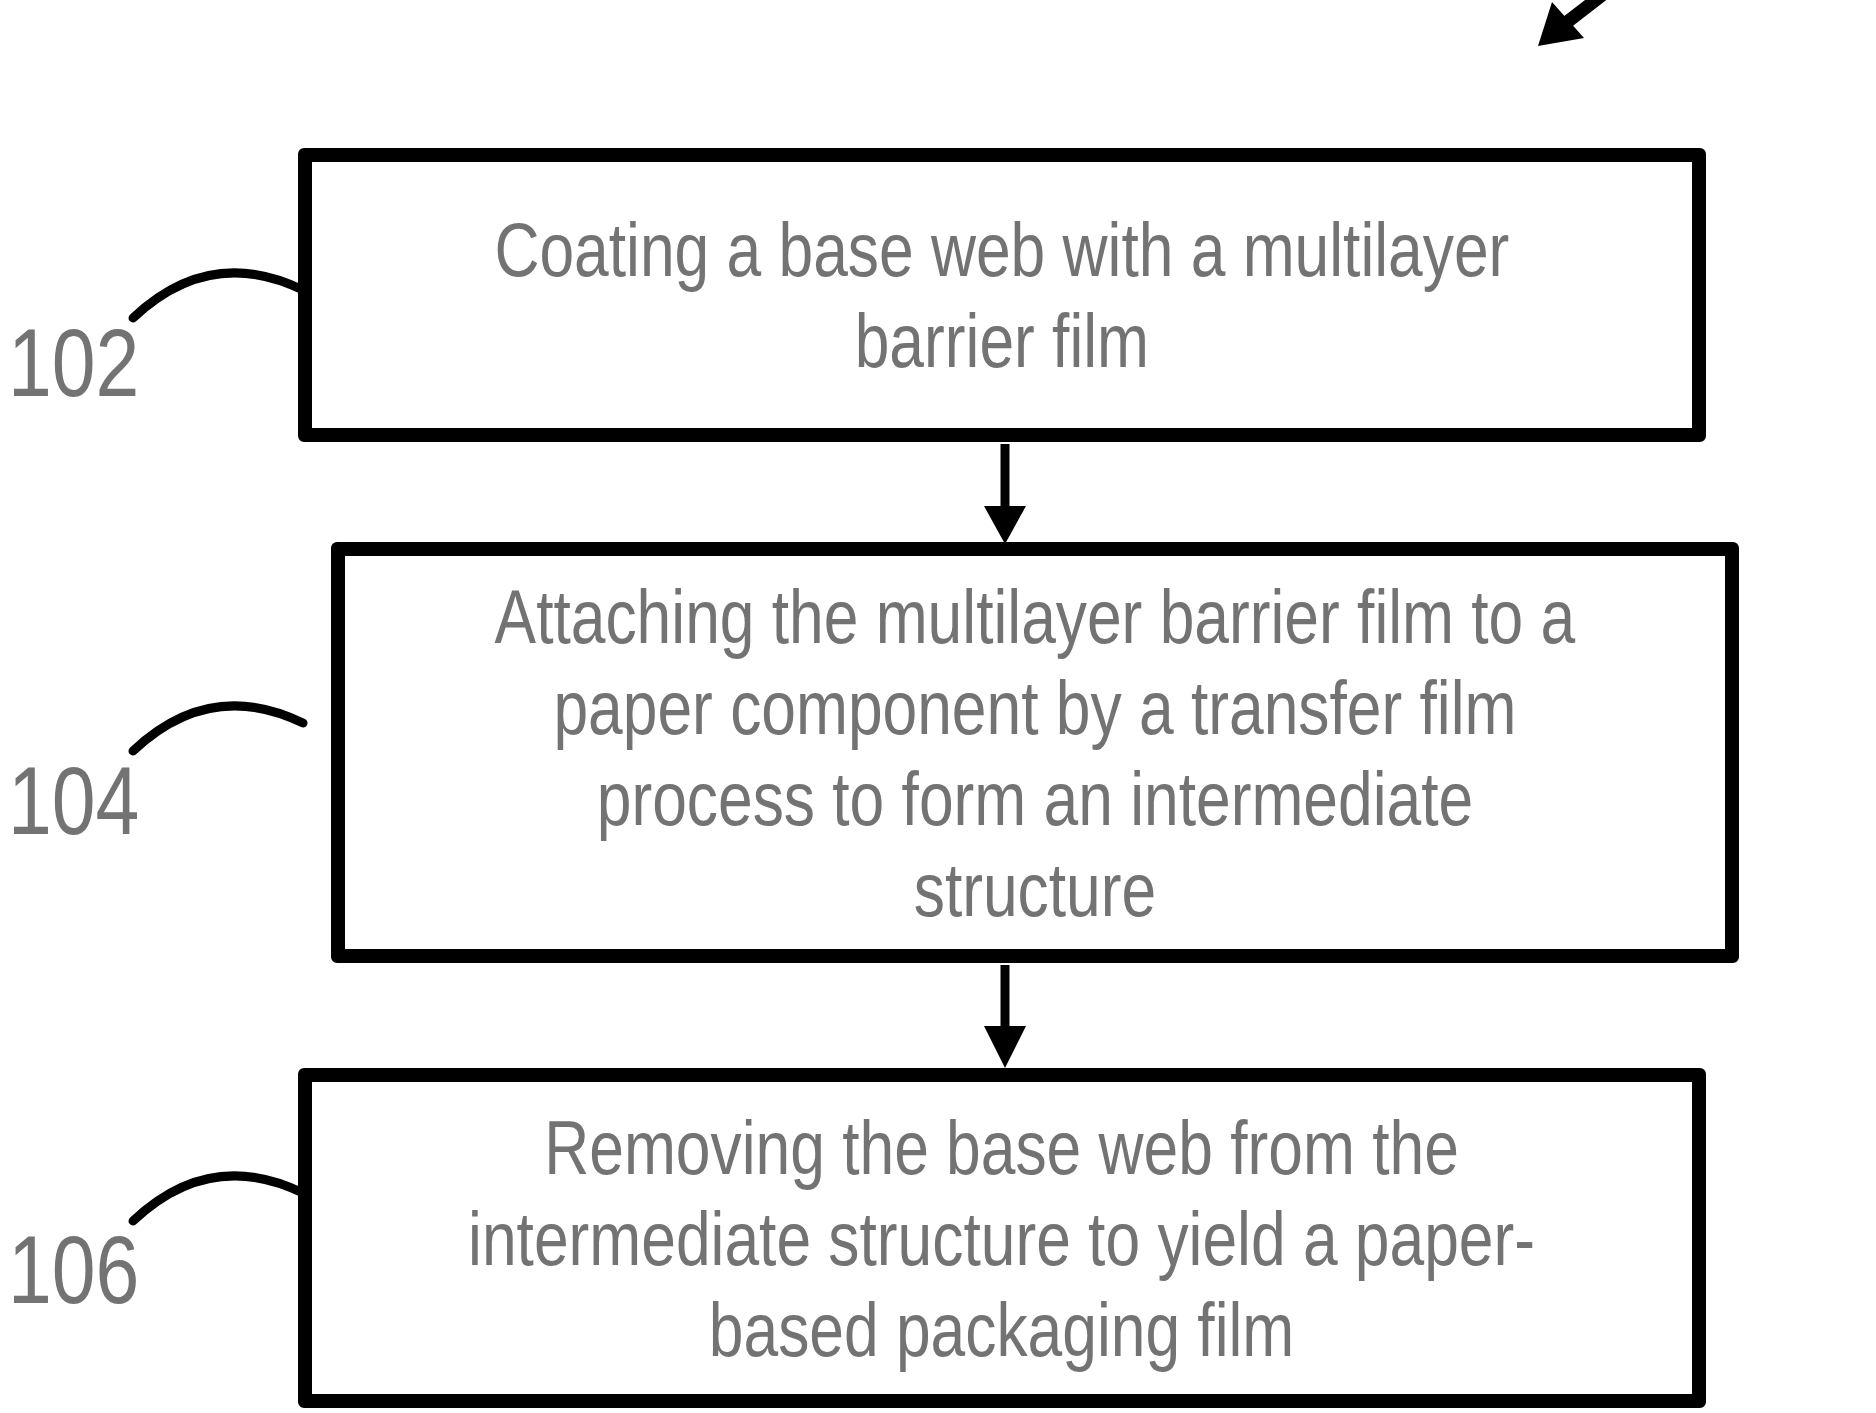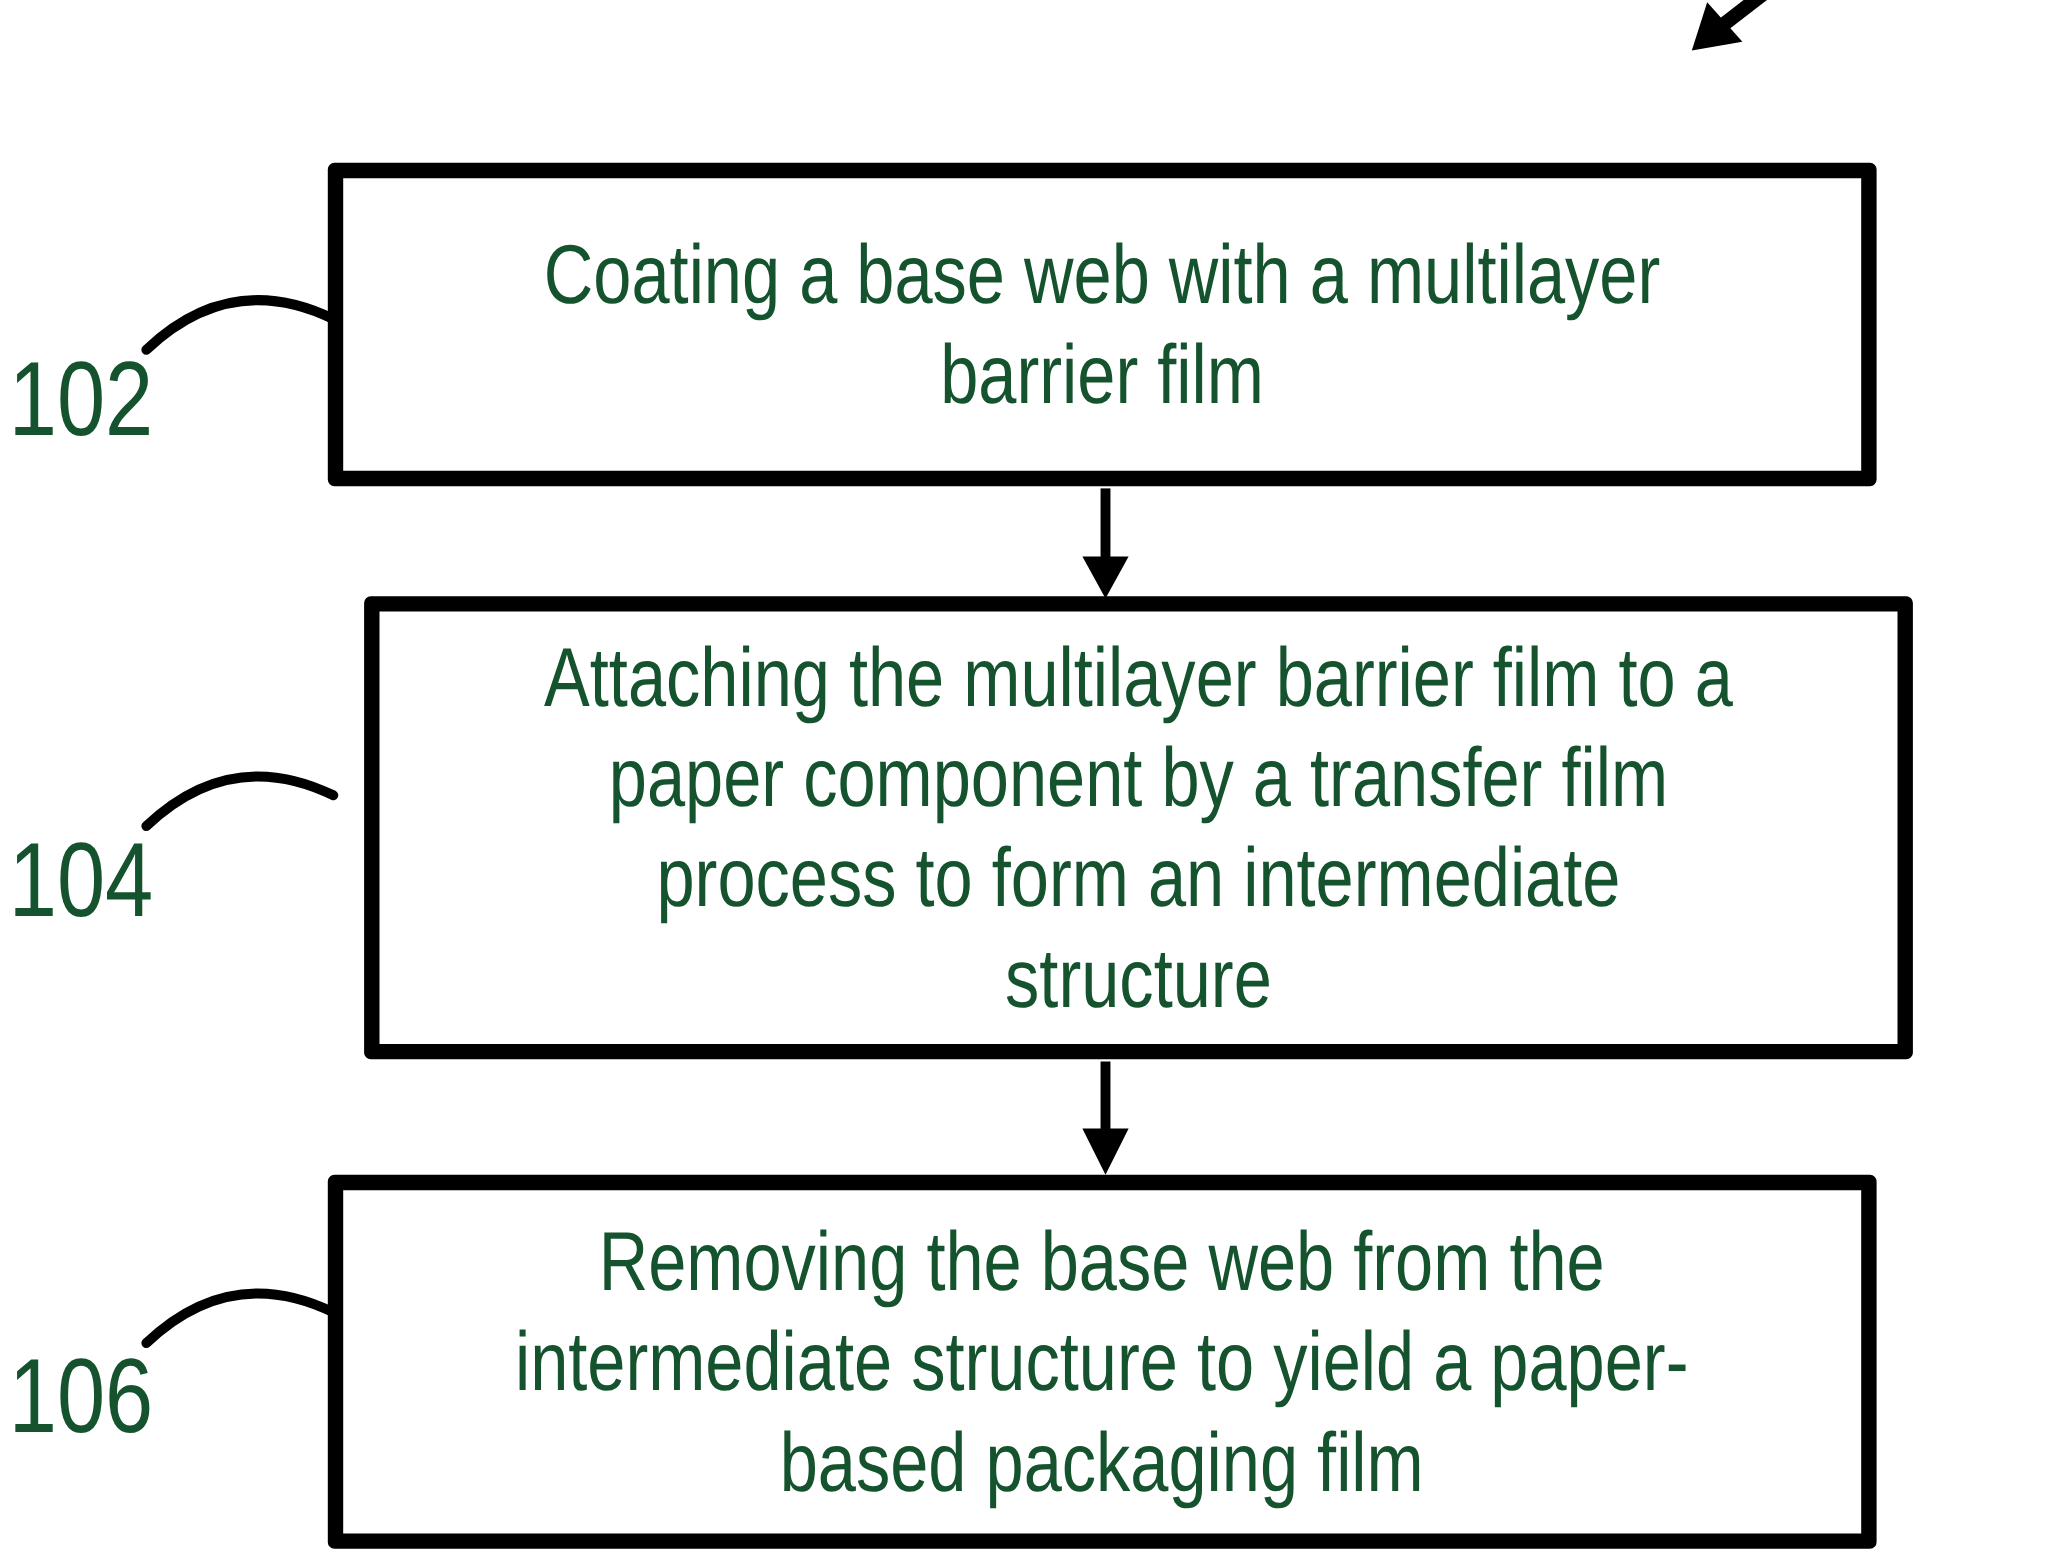--- a/index.html
+++ b/index.html
@@ -7,21 +7,21 @@
     padding: 0;
     background: #ffffff;
   }
   .canvas {
     position: relative;
     width: 1876px;
     height: 1413px;
     background: #ffffff;
     overflow: hidden;
     font-family: "Liberation Sans", sans-serif;
-    color: #14532d;
+    color: #737373;
   }
   .overlay {
     position: absolute;
     left: 0;
     top: 0;
     width: 1876px;
     height: 1413px;
     pointer-events: none;
   }
   .overlay line,

